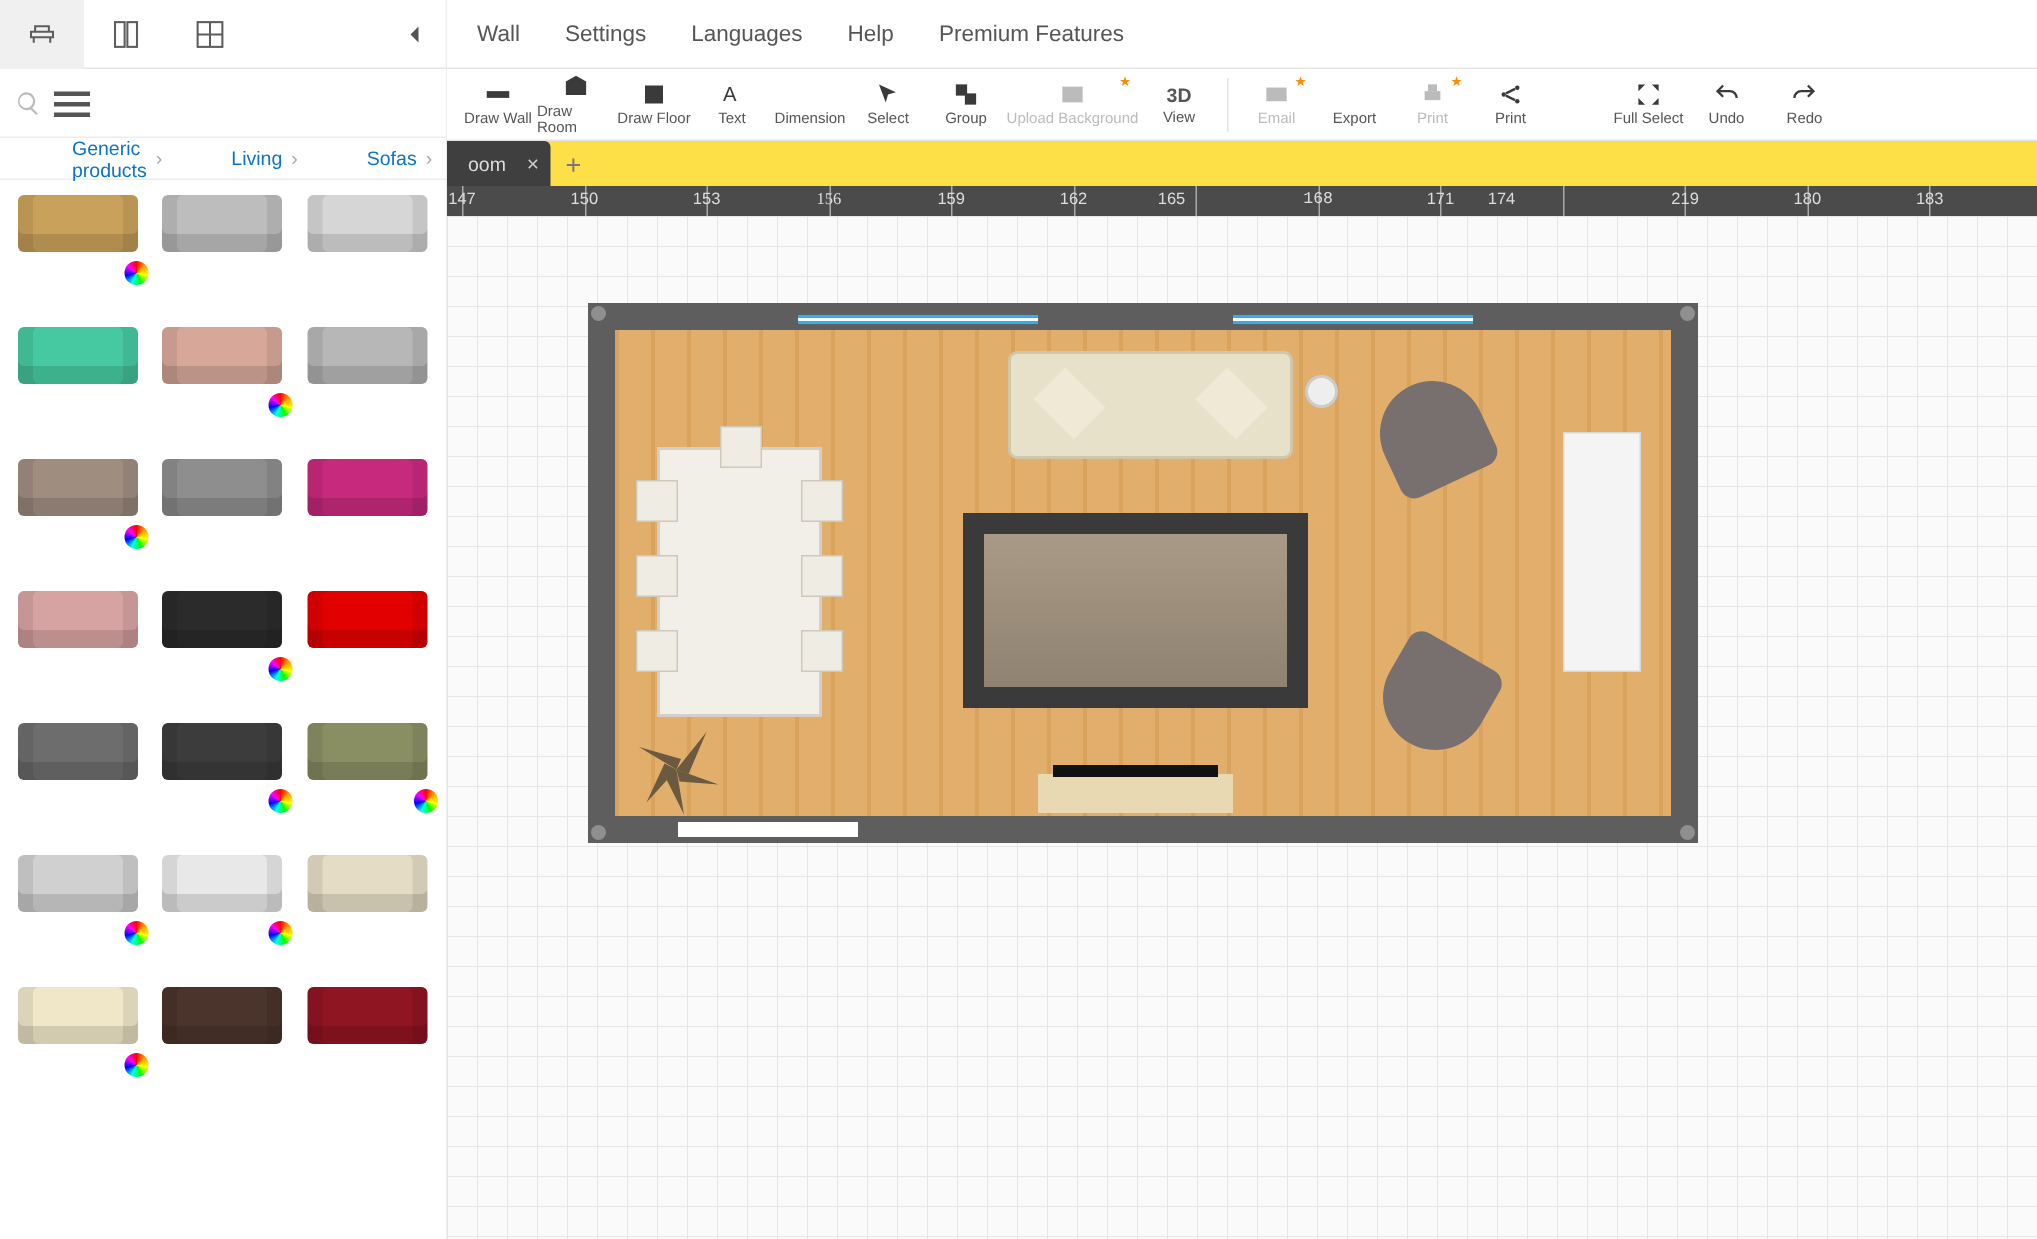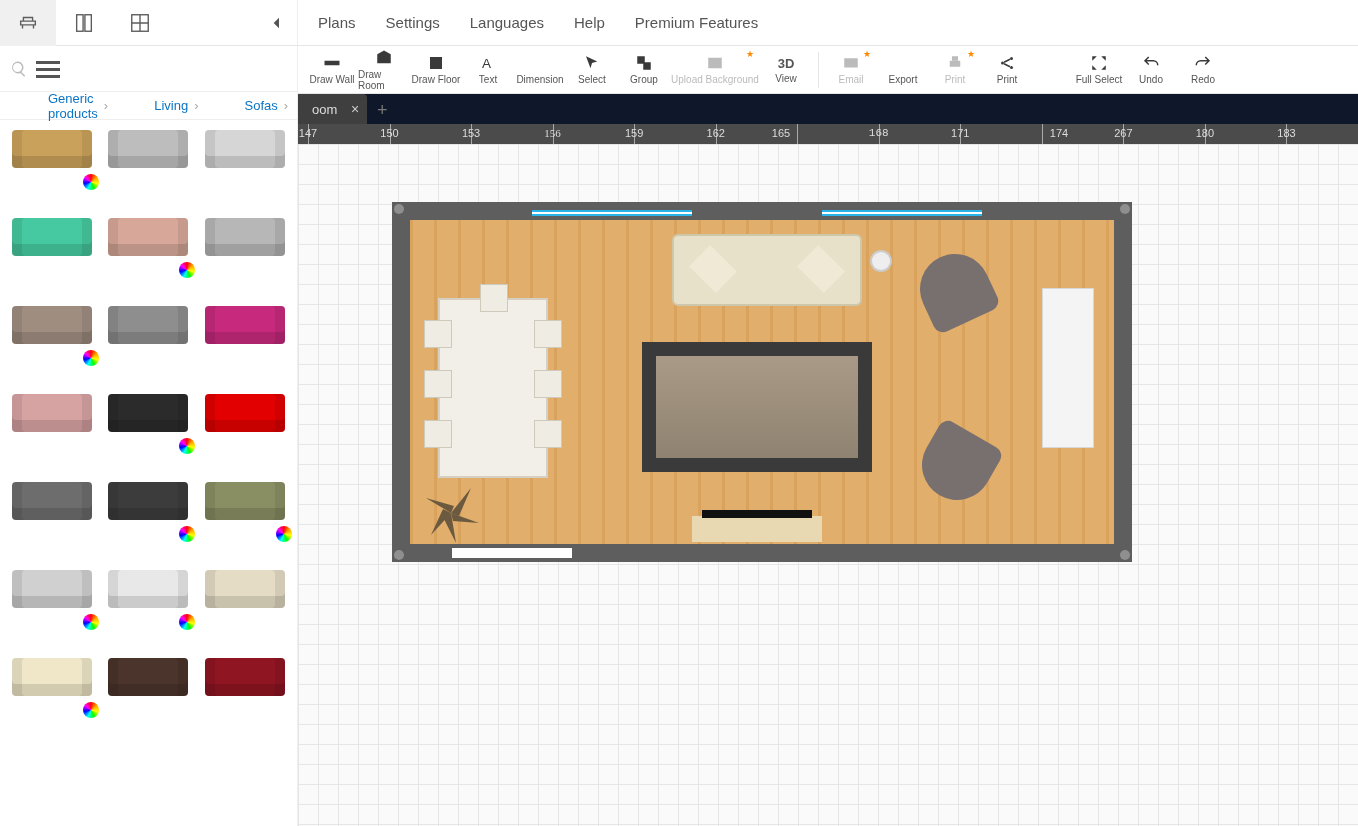--- a/index.html
+++ b/index.html
@@ -46,21 +46,21 @@
 .tool.wide { width:90px; }
 .tool svg { width:18px; height:18px; fill:#3a3a3a; }
 .tool .lbl { font-size:10px; color:#555; }
 .tool.disabled .lbl { color:#bbb; }
 .tool.disabled svg { fill:#bbb; }
 .tool .star { position:absolute; top:2px; right:6px; color:#ff8a00; font-size:9px; }
 .tool-sep { width:1px; height:36px; background:#e5e5e5; margin:0 6px; }
 .toolbar-gap { width:40px; }
 
 
-.tabstrip { height:30px; background:#0f172a; display:flex; align-items:flex-end; }
+.tabstrip { height:30px; background:#fde047; display:flex; align-items:flex-end; }
 .tab { height:30px; background:#3f3f3f; color:#ddd; display:flex; align-items:center; padding:0 30px 0 14px; font-size:13px; position:relative; border-radius:0 4px 0 0; cursor:pointer; }
 .tab .close { position:absolute; right:8px; top:7px; font-size:14px; color:#ccc; cursor:pointer; }
 .addtab { width:30px; height:28px; display:flex; align-items:center; justify-content:center; color:#777; font-size:18px; cursor:pointer; }
 
 
 .ruler-h { height:20px; background:#4b4b4b; position:relative; overflow:hidden; }
 .ruler-h .ticks { position:absolute; inset:0; }
 .ruler-h .major { position:absolute; top:0; width:1px; height:20px; background:#aaa; }
 .ruler-h .lbl { position:absolute; top:3px; font-size:11px; color:#ddd; transform:translateX(-50%); }
 
@@ -121,21 +121,21 @@
           <path d="M3 12h9v9M12 3v9h9"></path>
         </svg>
     </div>
     <div class="collapse-arrow">
       <svg viewBox="0 0 24 24">
           <path d="M15 4l-8 8 8 8z"></path>
         </svg>
     </div>
   </div>
   <div class="main-menu">
-    <span>Plans</span>
+    <span>Wall</span>
     <span>Settings</span>
     <span>Languages</span>
     <span>Help</span>
     <span>Premium Features</span>
   </div>
 </div>
 
 <div class="sidebar">
   <div class="search-row">
     <svg viewBox="0 0 24 24">
@@ -377,23 +377,23 @@
         <div class="lbl" style="left: 336.154px;">159</div>
         <div class="major" style="left: 417.692px;"></div>
         <div class="lbl" style="left: 417.692px;">162</div>
         <div class="major" style="left: 499.231px;"></div>
         <div class="lbl" style="left: 483px;">165</div>
         <div class="major" style="left: 580.769px;"></div>
         <div class="lbl" style="left: 580.769px; font-family: Liberation Mono, monospace;">168</div>
         <div class="major" style="left: 662.308px;"></div>
         <div class="lbl" style="left: 662.308px;">171</div>
         <div class="major" style="left: 743.846px;"></div>
-        <div class="lbl" style="left: 761px;">174</div>
+        <div class="lbl" style="left: 703px;">174</div>
         <div class="major" style="left: 825.385px;"></div>
-        <div class="lbl" style="left: 825.385px;">267</div>
+        <div class="lbl" style="left: 825.385px;">219</div>
         <div class="major" style="left: 906.923px;"></div>
         <div class="lbl" style="left: 906.923px;">180</div>
         <div class="major" style="left: 988.462px;"></div>
         <div class="lbl" style="left: 988.462px;">183</div>
       </div>
   </div>
 
   <div class="canvas-wrap">
     <div class="grid"></div>
     <div class="room">

